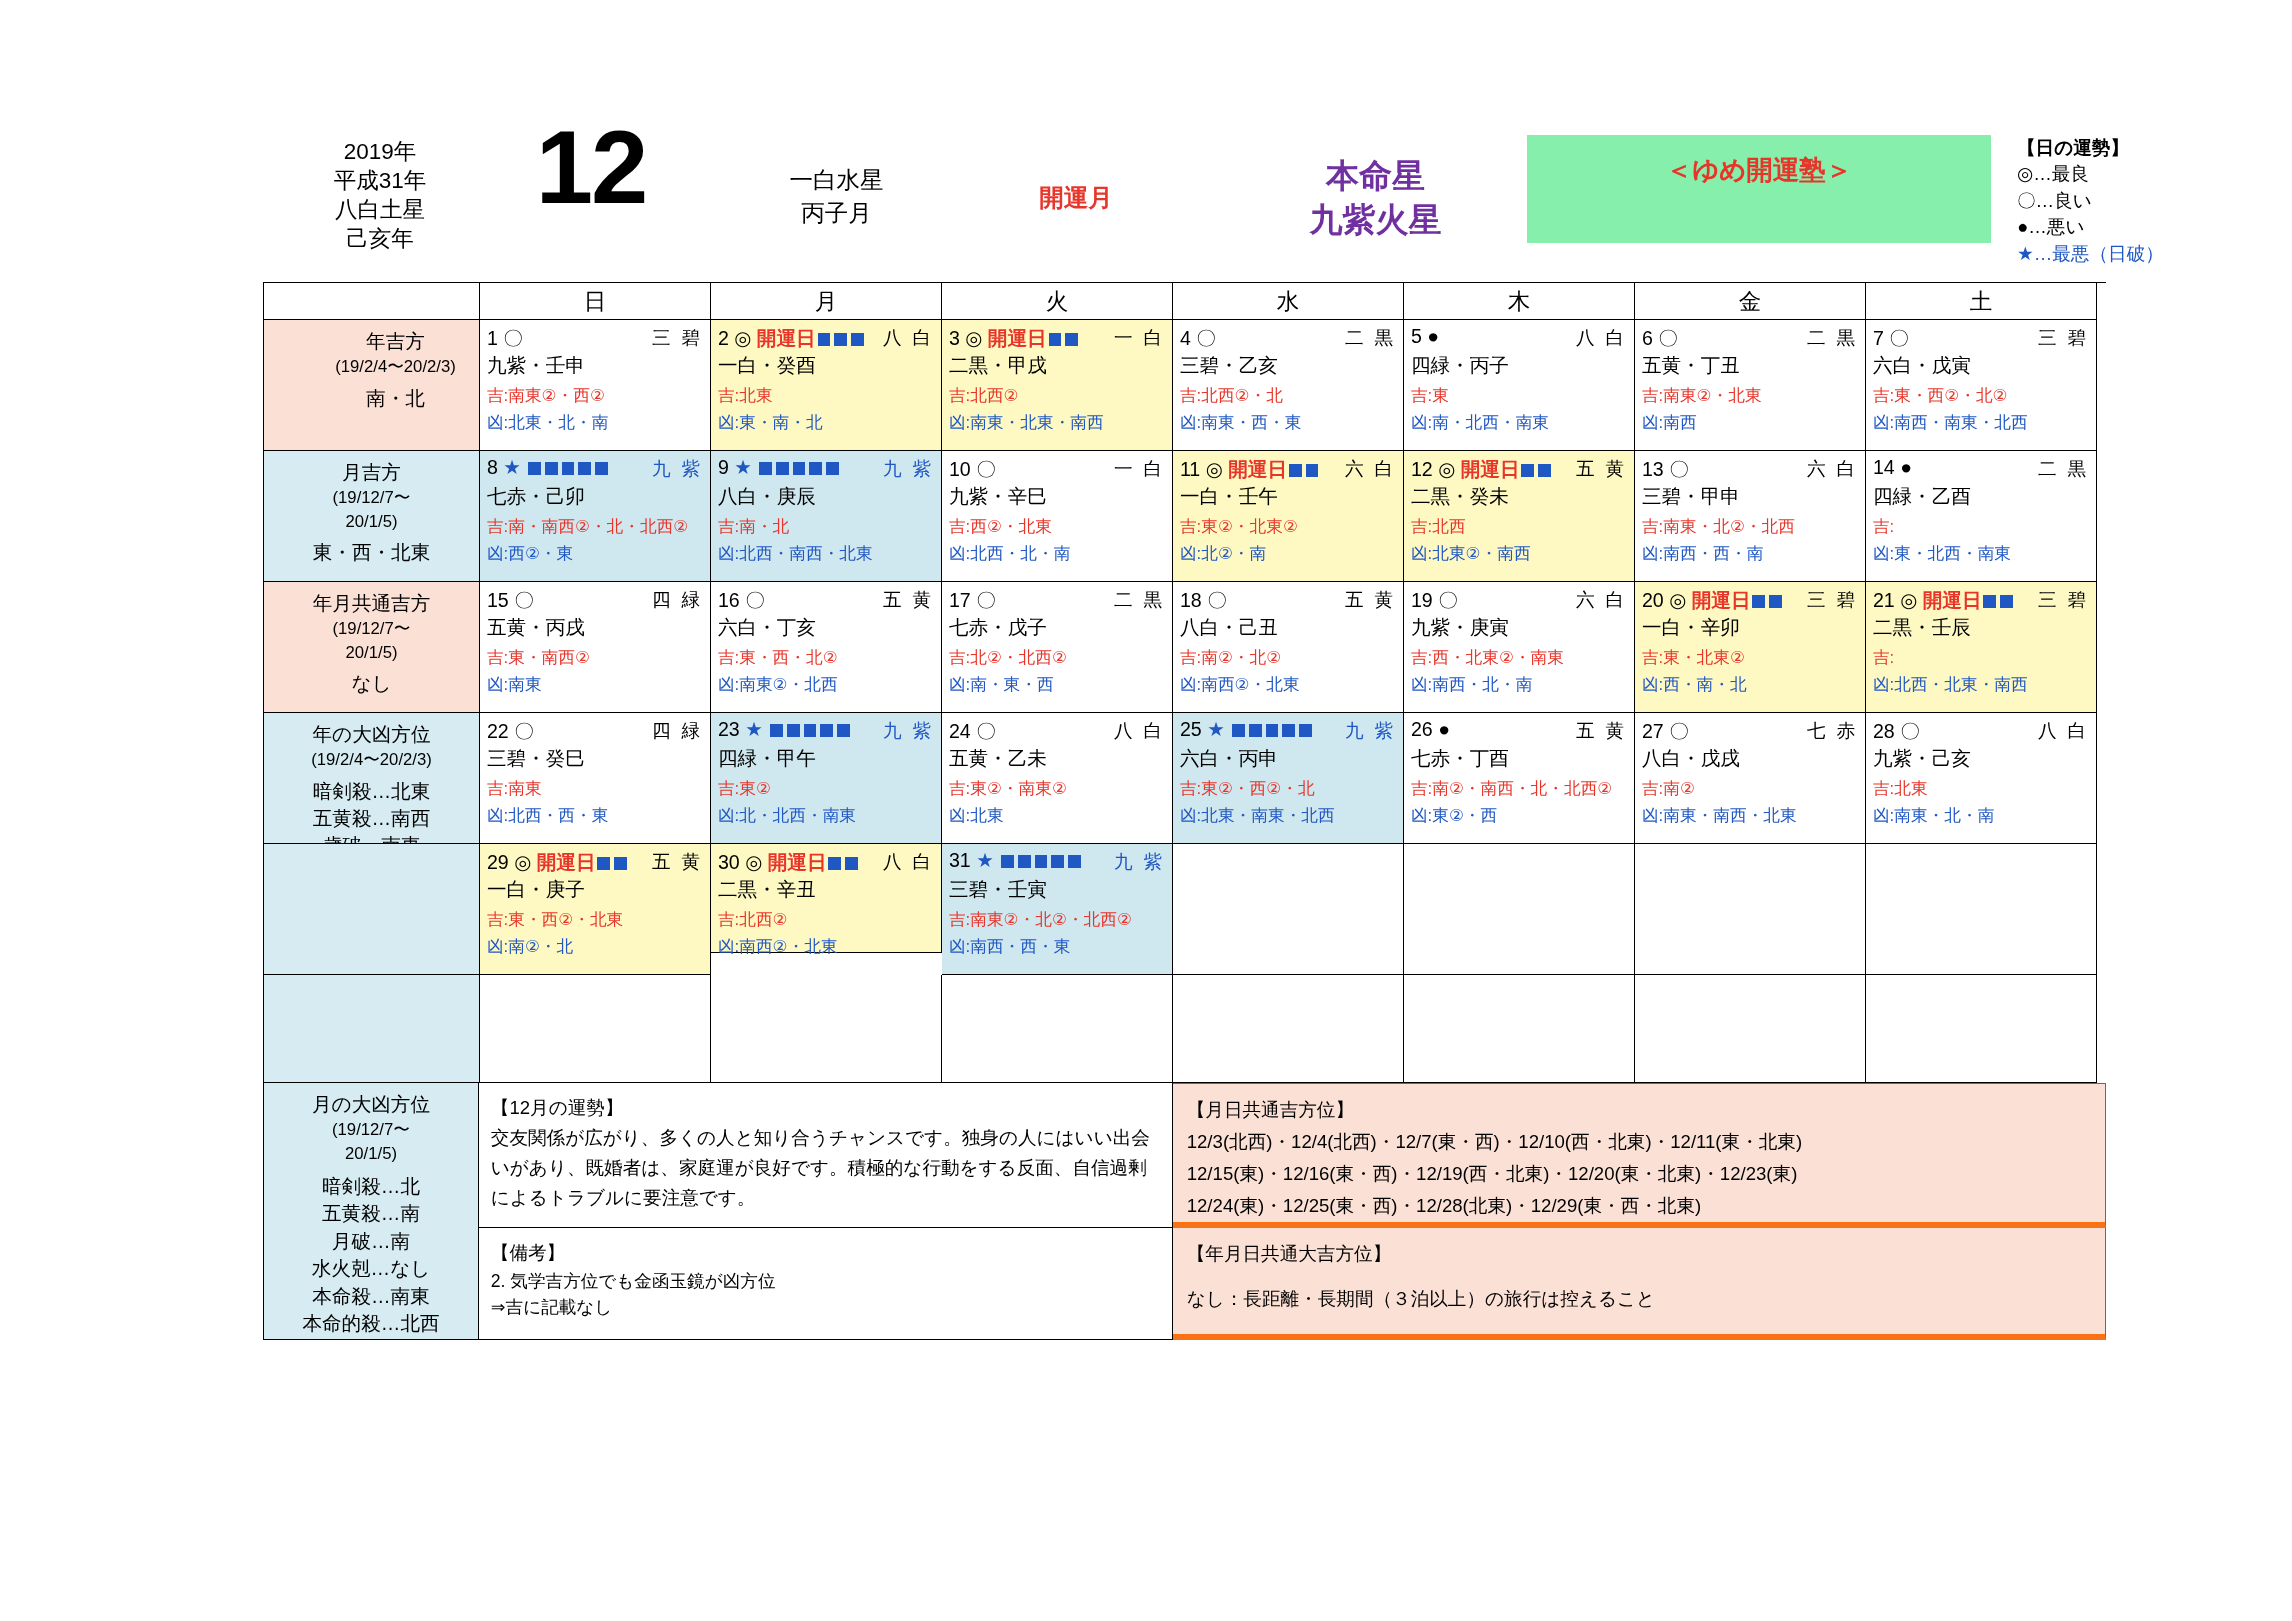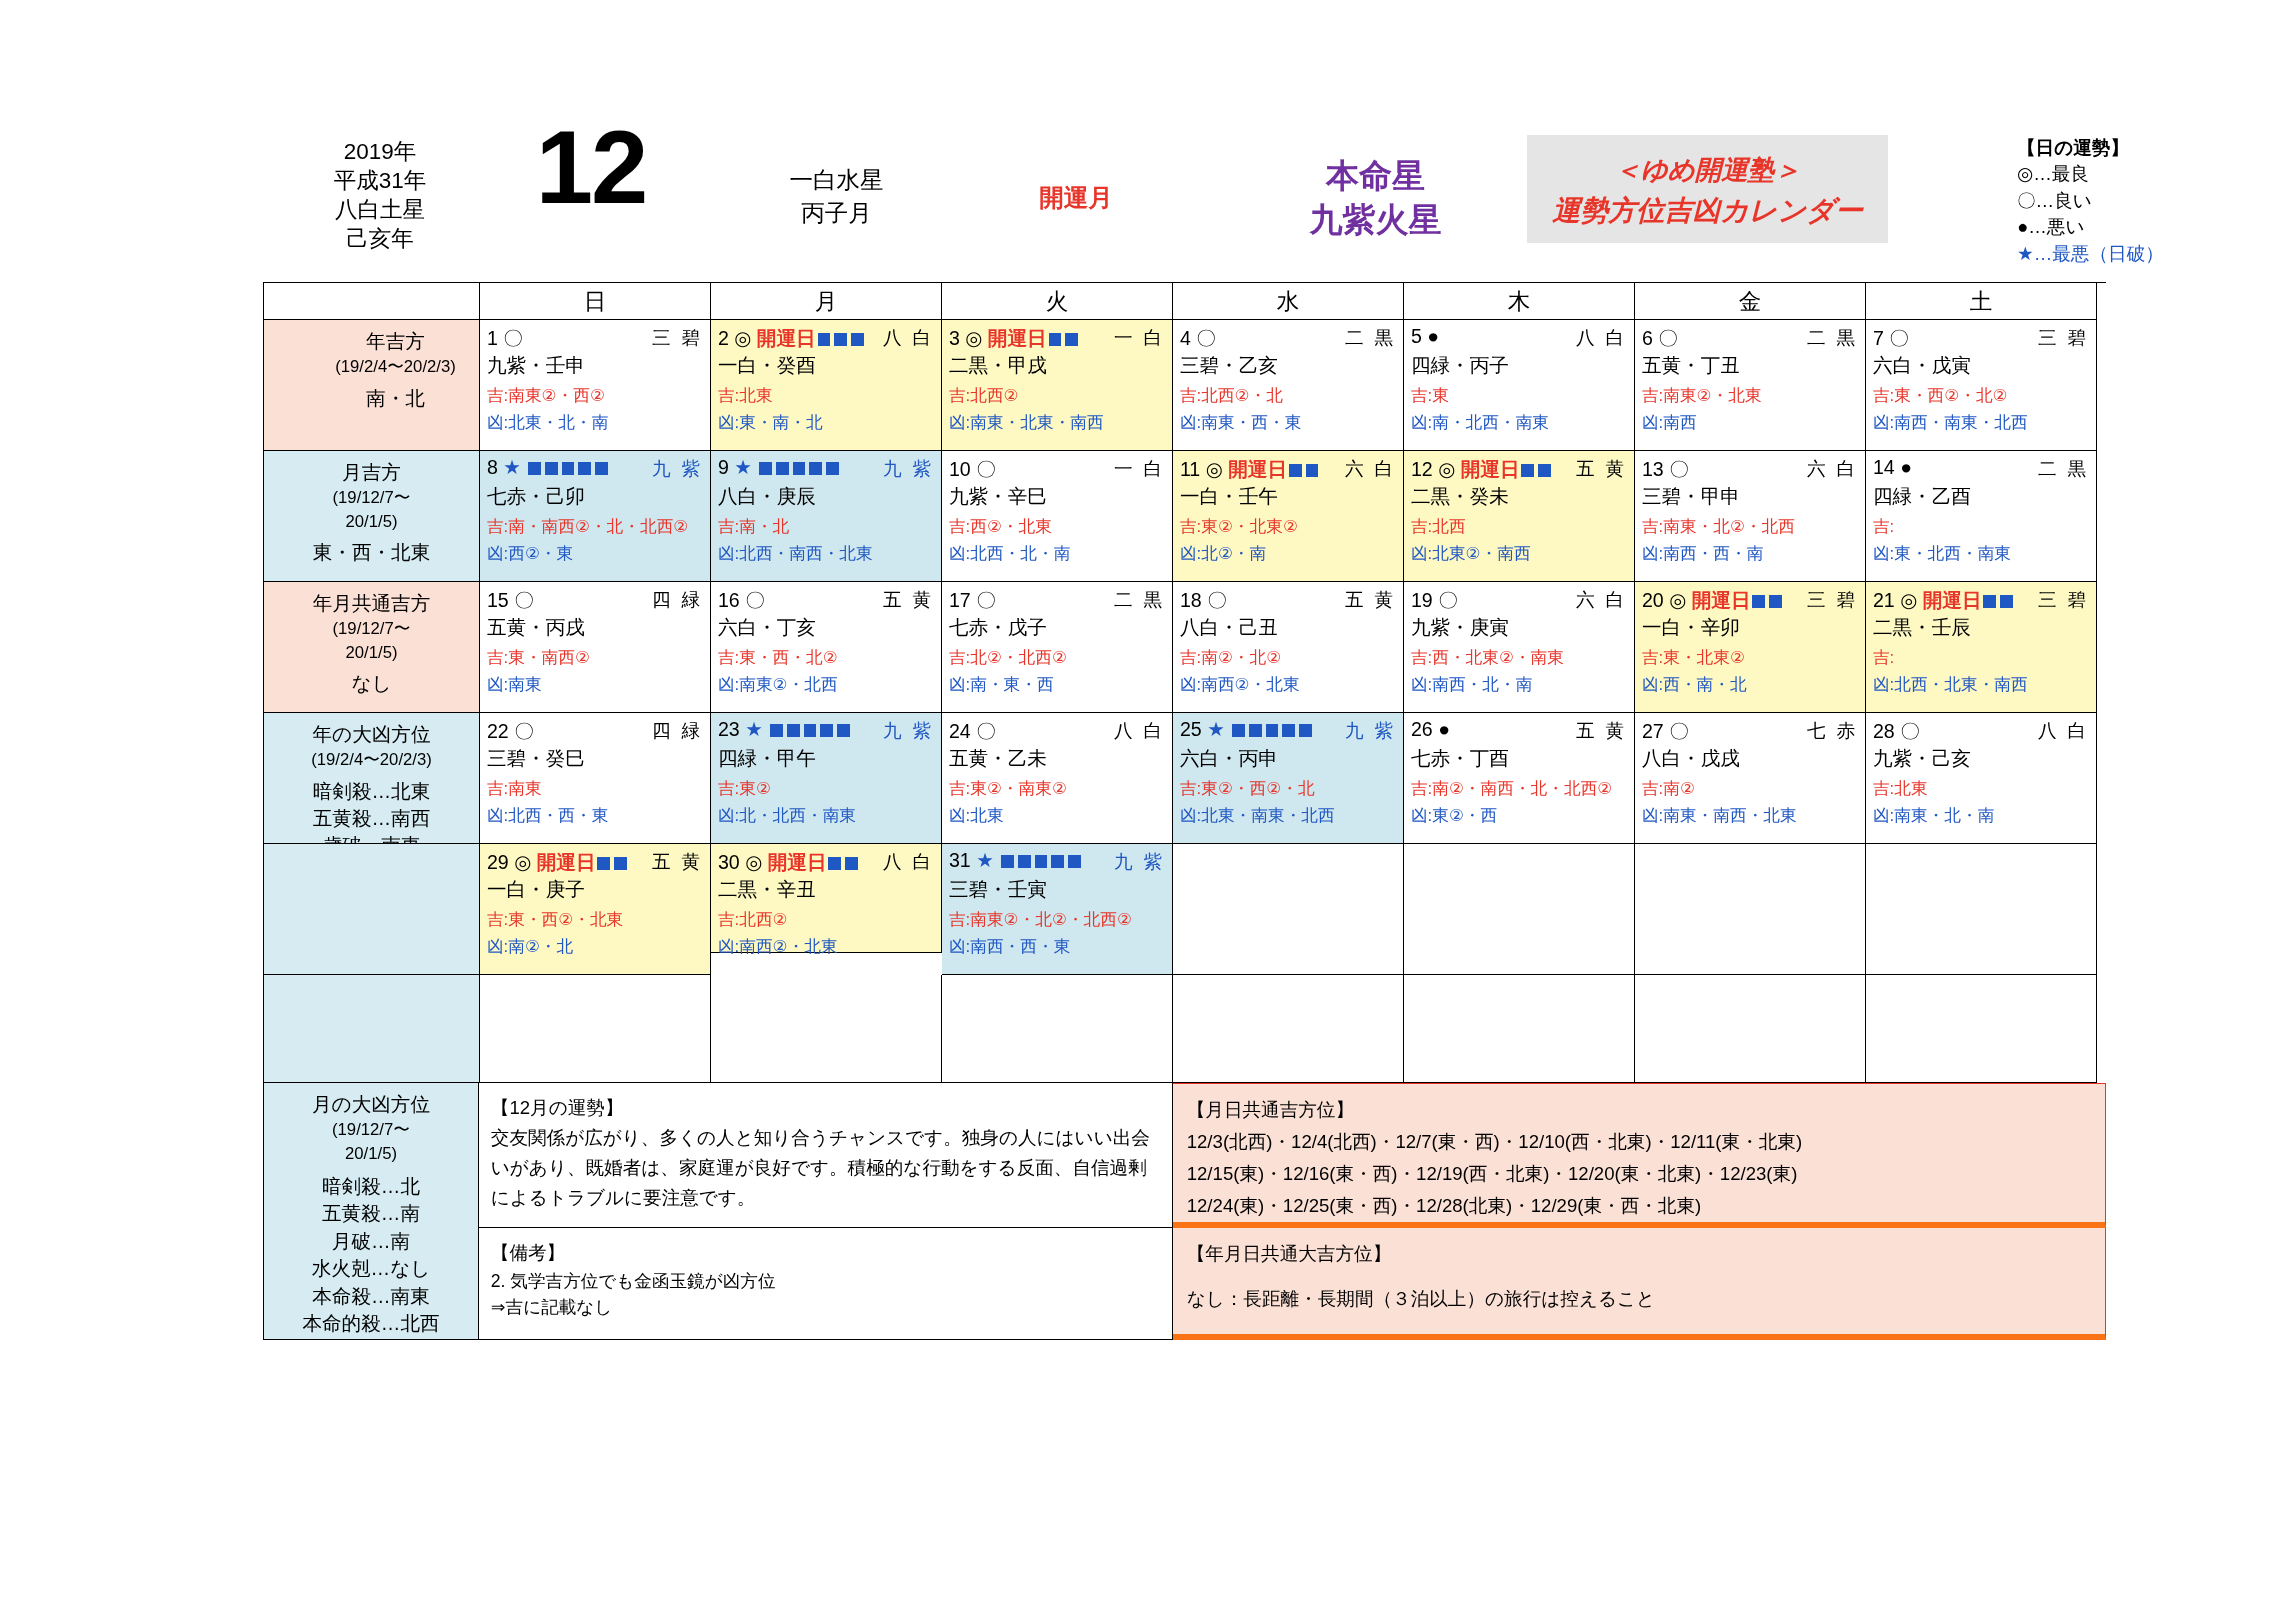--- a/index.html
+++ b/index.html
@@ -6,21 +6,21 @@
   body{font-family:"Liberation Sans","DejaVu Sans",sans-serif;color:#000;}
   .page{width:2293px;height:1621px;position:relative;box-sizing:border-box;}
 
   
   .header{position:absolute;left:263px;top:127px;width:1843px;height:147px;}
   .hdr-year{position:absolute;left:29px;top:9.8px;width:176px;text-align:center;font-size:22.5px;line-height:29px;}
   .hdr-month{position:absolute;left:235px;top:-17.6px;width:186px;text-align:center;font-size:103px;font-weight:bold;letter-spacing:-2px;}
   .hdr-star{position:absolute;left:461px;top:37px;width:225px;text-align:center;font-size:23.5px;line-height:33px;}
   .hdr-kaiun{position:absolute;left:725px;top:54px;width:176px;text-align:center;font-size:24.5px;color:#e8352a;font-weight:bold;}
   .hdr-honmei{position:absolute;left:980px;top:27.4px;width:265px;text-align:center;font-size:33px;line-height:44px;color:#7030a0;font-weight:bold;}
-  .hdr-box{position:absolute;left:1264px;top:7.8px;width:361px;height:108px;background:#e5e5e5;font-style:italic;}
+  .hdr-box{position:absolute;left:1264px;top:7.8px;width:464px;height:108px;background:#86efac;}
   .hdr-box .l1{position:absolute;left:0;top:17.6px;width:100%;text-align:center;font-size:26.5px;color:#e8352a;font-weight:bold;}
   .hdr-box .l2{position:absolute;left:0;top:57px;width:100%;text-align:center;font-size:28px;color:#e8352a;font-weight:bold;}
   .hdr-legend{position:absolute;left:1754px;top:7.8px;width:206px;font-size:18.6px;line-height:26.5px;}
   .hdr-legend .t{font-weight:bold;}
   .lg-blue{color:#1f57c3;}
 
   
   .grid{position:absolute;left:263px;top:282px;width:1843px;border-left:1px solid #000;border-top:1px solid #000;box-sizing:border-box;}
   .row{display:flex;}
   .cell{border-right:1px solid #000;border-bottom:1px solid #000;box-sizing:border-box;position:relative;}
@@ -67,21 +67,20 @@
 八白土星
 己亥年</div>
     <div class="hdr-month">12</div>
     <div class="hdr-star" style="white-space:pre-line;">一白水星
 丙子月</div>
     <div class="hdr-kaiun">開運月</div>
     <div class="hdr-honmei" style="white-space:pre-line;">本命星
 九紫火星</div>
     <div class="hdr-box">
       <div class="l1">＜ゆめ開運塾＞</div>
-      <div class="l2">運勢方位吉凶カレンダー</div>
     </div>
     <div class="hdr-legend">
       <div class="t">【日の運勢】</div>
       <div>◎…最良</div>
       <div>〇…良い</div>
       <div>●…悪い</div>
       <div class="lg-blue">★…最悪（日破）</div>
     </div>
   </div>
 

